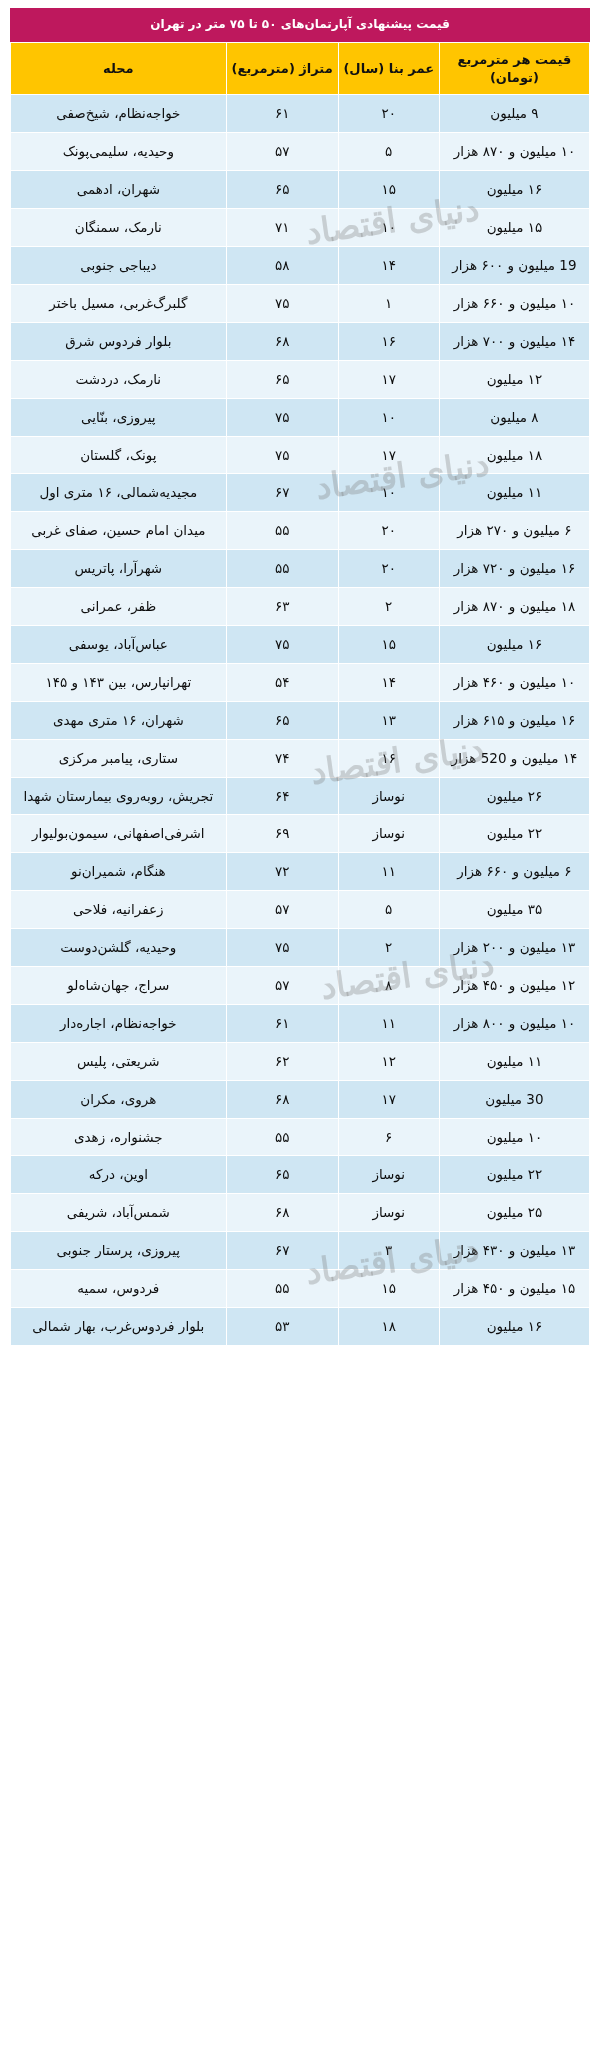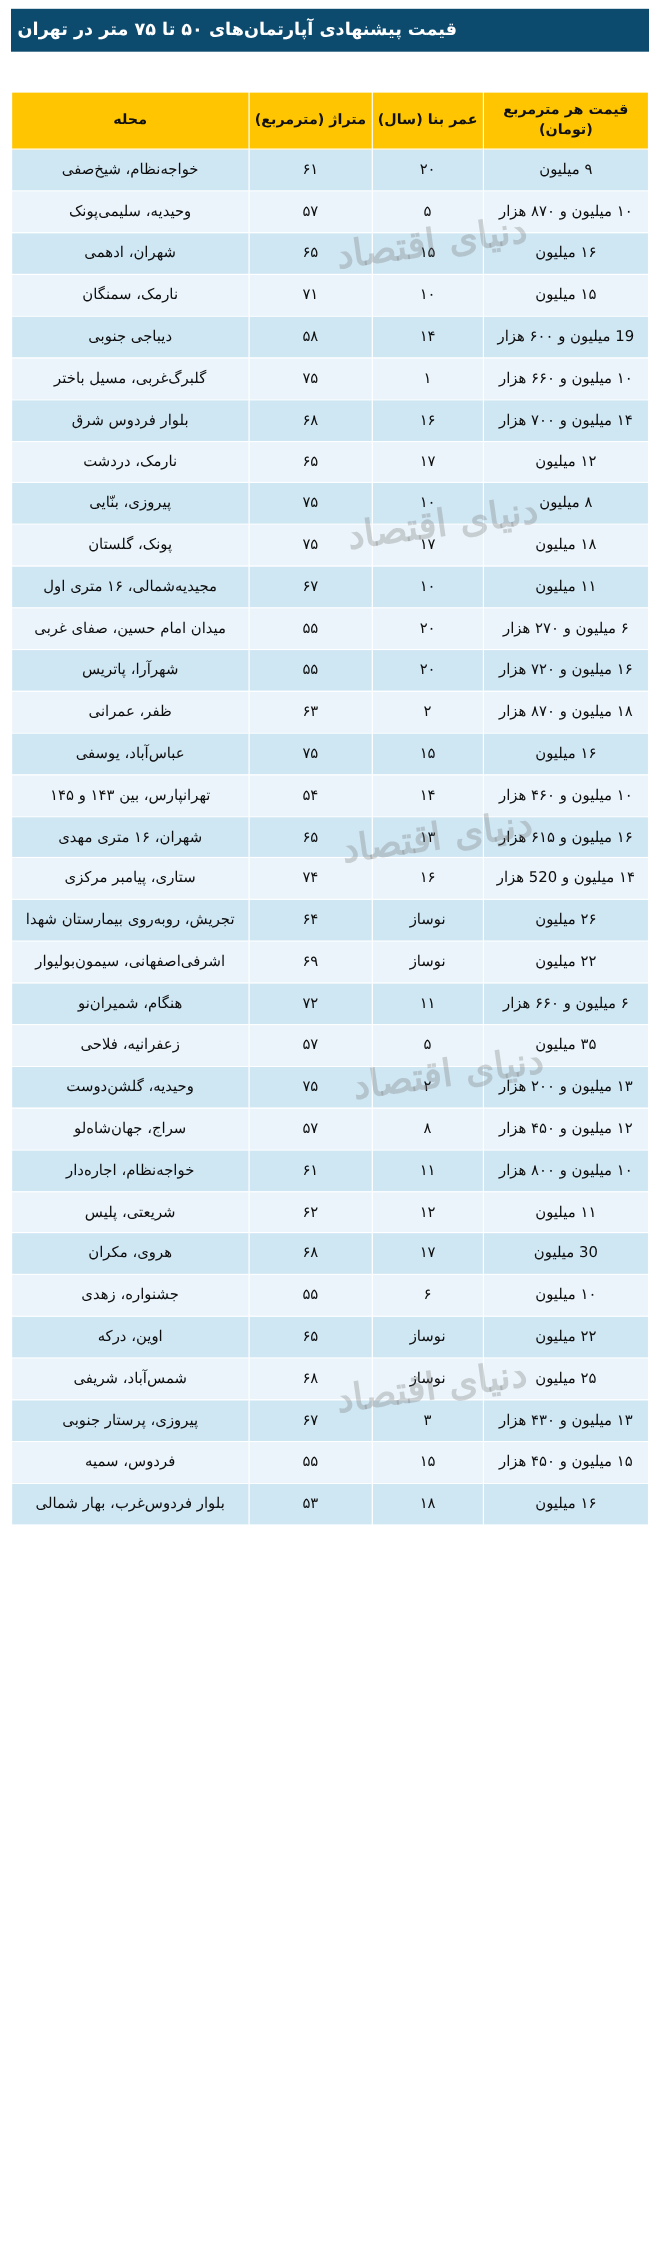--- a/index.html
+++ b/index.html
@@ -12,35 +12,34 @@
     font-family: "DejaVu Sans", "Liberation Sans", sans-serif;
   }
   .page {
     width: 600px;
     box-sizing: border-box;
     padding: 8px 10px 10px 10px;
     background: #ffffff;
     position: relative;
   }
   .title-bar {
-    background: #0c4a6e;
+    background: #be185d;
     color: #ffffff;
-    text-align: left;
-    font-size: 16px;
+    text-align: center;
+    font-size: 12px;
     font-weight: bold;
     padding: 9px 6px 11px 6px;
     letter-spacing: 0;
     line-height: 1.2;
   }
   table.price-table {
     width: 100%;
     border-collapse: collapse;
     table-layout: fixed;
     direction: rtl;
-    margin-top: 36px;
   }
   table.price-table th {
     background: #ffc500;
     color: #111111;
     font-size: 13px;
     font-weight: bold;
     text-align: center;
     padding: 8px 4px;
     line-height: 1.35;
     border: 1px solid #ffffff;

